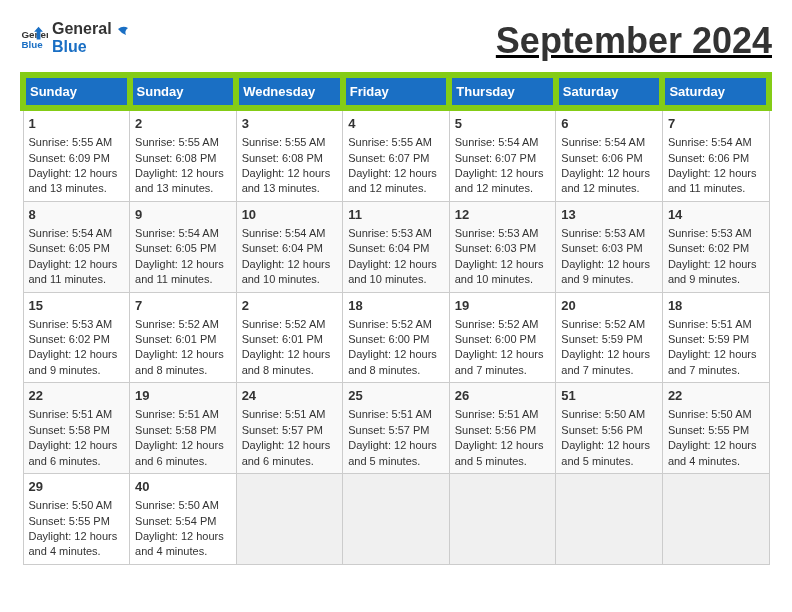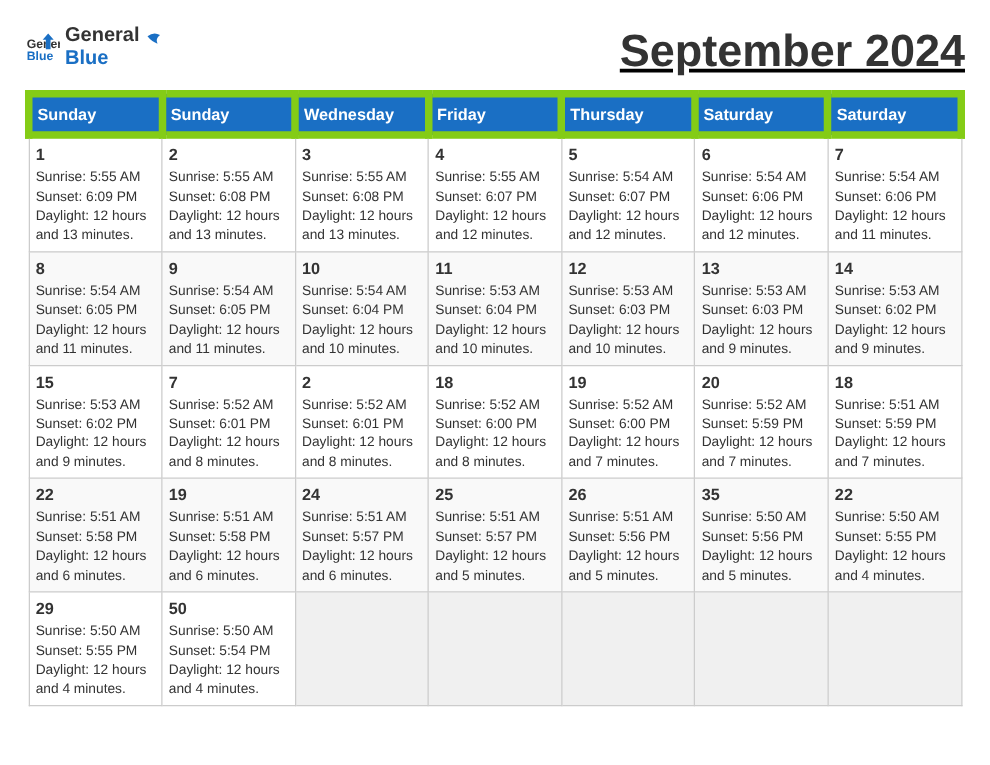--- a/index.html
+++ b/index.html
@@ -268,41 +268,41 @@
         <span>Sunset: 5:57 PM</span><br>
         <span>Daylight: 12 hours and 5 minutes.</span>
       </td>
         <td>
         <span class="day-num">26</span>
         <span>Sunrise: 5:51 AM</span><br>
         <span>Sunset: 5:56 PM</span><br>
         <span>Daylight: 12 hours and 5 minutes.</span>
       </td>
         <td>
-        <span class="day-num">35</span>
+        <span class="day-num">51</span>
         <span>Sunrise: 5:50 AM</span><br>
         <span>Sunset: 5:56 PM</span><br>
         <span>Daylight: 12 hours and 5 minutes.</span>
       </td>
         <td>
         <span class="day-num">22</span>
         <span>Sunrise: 5:50 AM</span><br>
         <span>Sunset: 5:55 PM</span><br>
         <span>Daylight: 12 hours and 4 minutes.</span>
       </td>
       </tr>
       <tr>
         <td>
         <span class="day-num">29</span>
         <span>Sunrise: 5:50 AM</span><br>
         <span>Sunset: 5:55 PM</span><br>
         <span>Daylight: 12 hours and 4 minutes.</span>
       </td>
         <td>
-        <span class="day-num">50</span>
+        <span class="day-num">40</span>
         <span>Sunrise: 5:50 AM</span><br>
         <span>Sunset: 5:54 PM</span><br>
         <span>Daylight: 12 hours and 4 minutes.</span>
       </td>
         <td class="cell-empty"></td>
         <td class="cell-empty"></td>
         <td class="cell-empty"></td>
         <td class="cell-empty"></td>
         <td class="cell-empty"></td>
       </tr>

